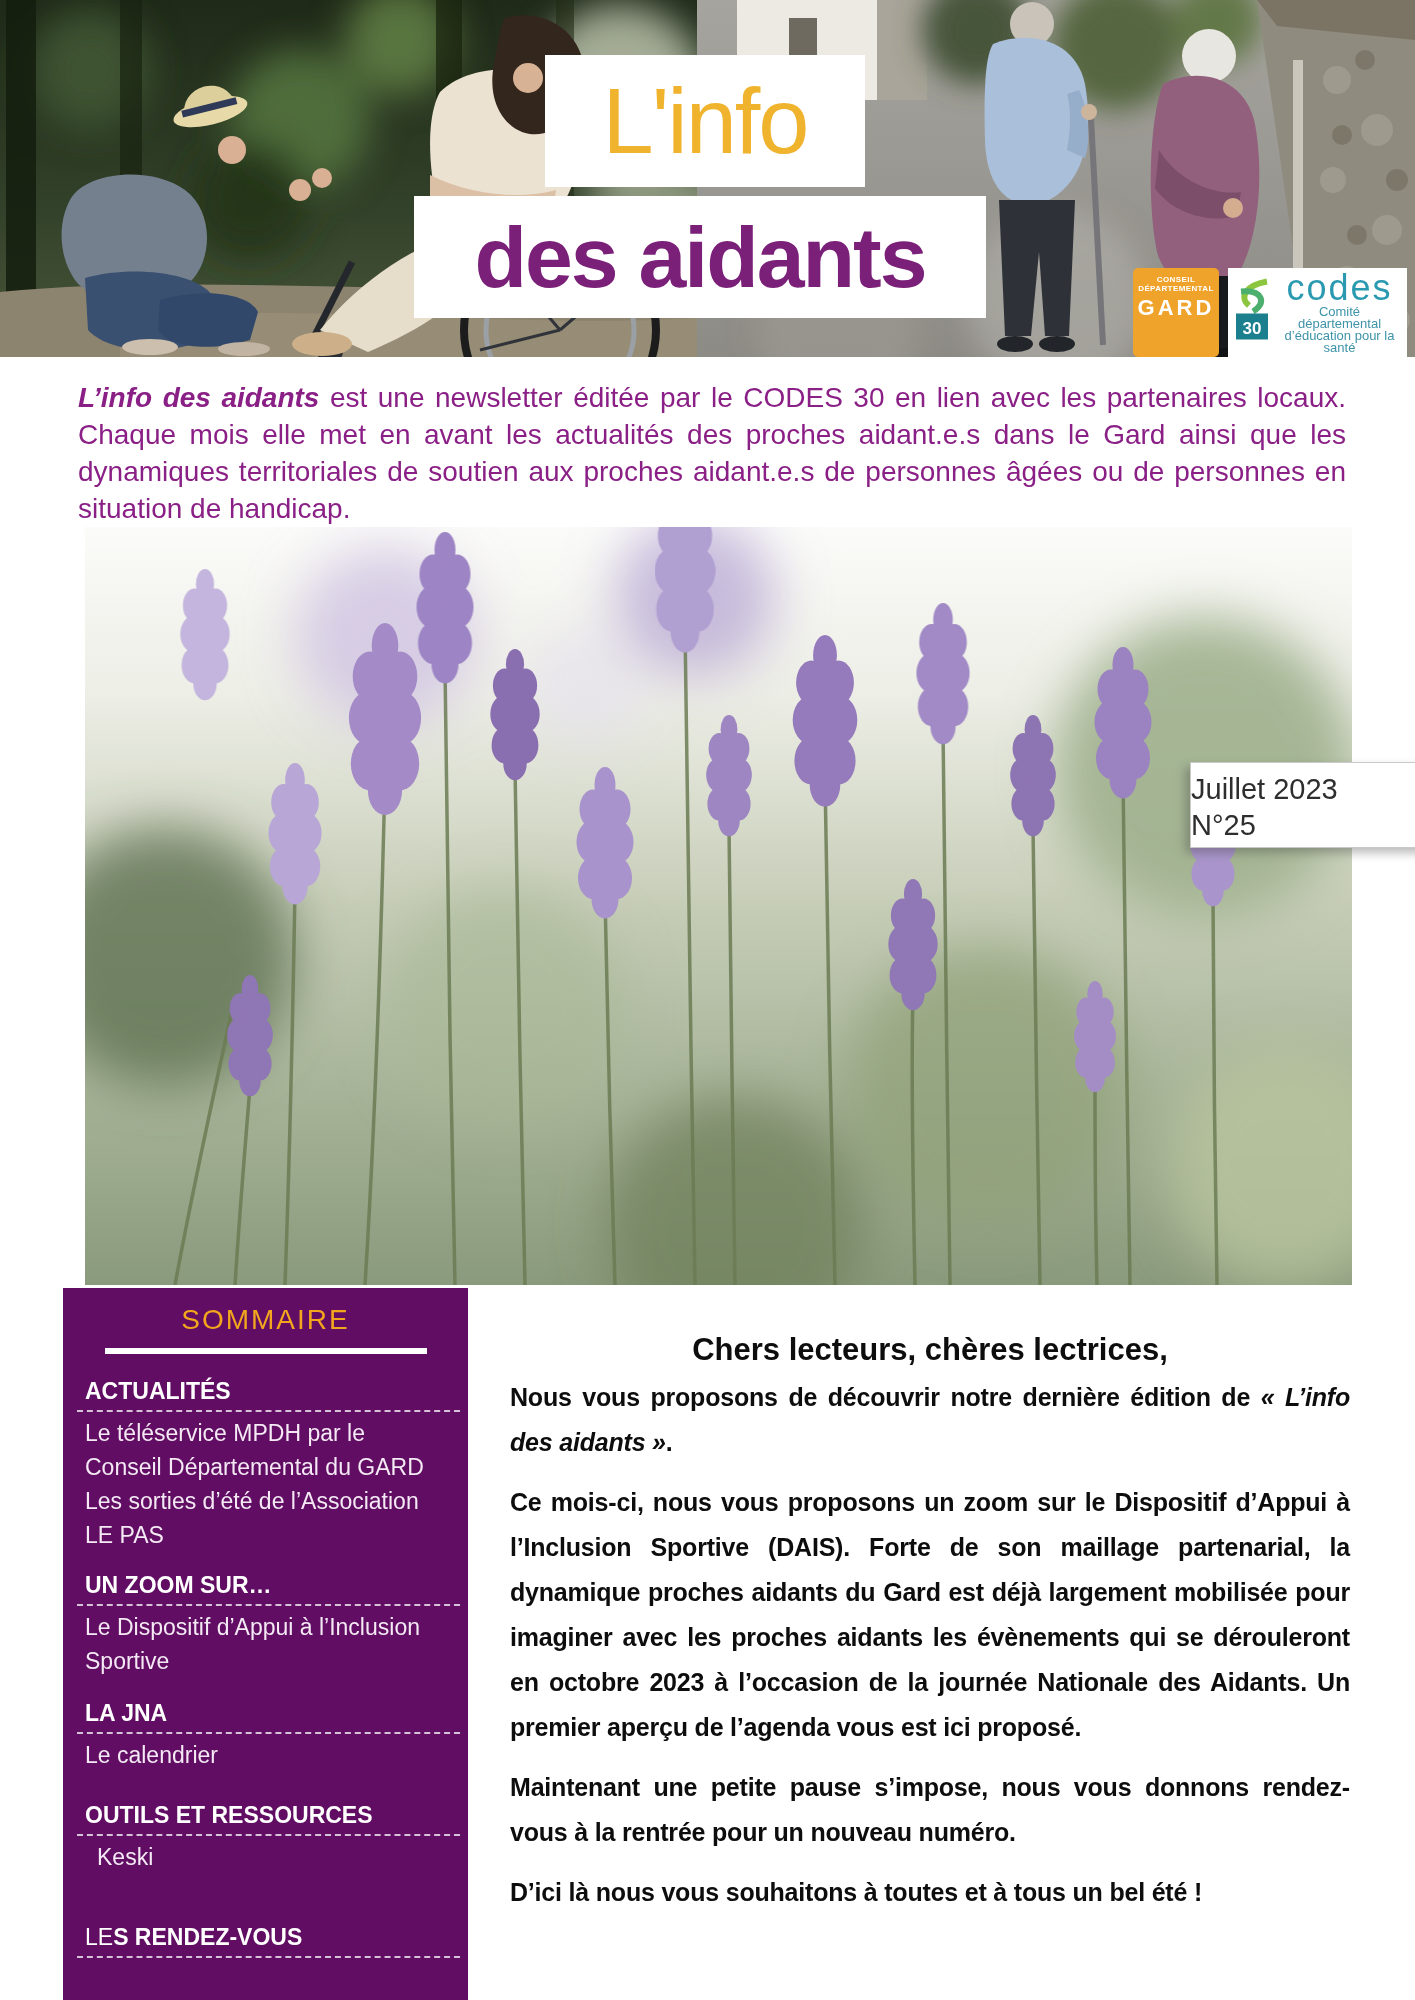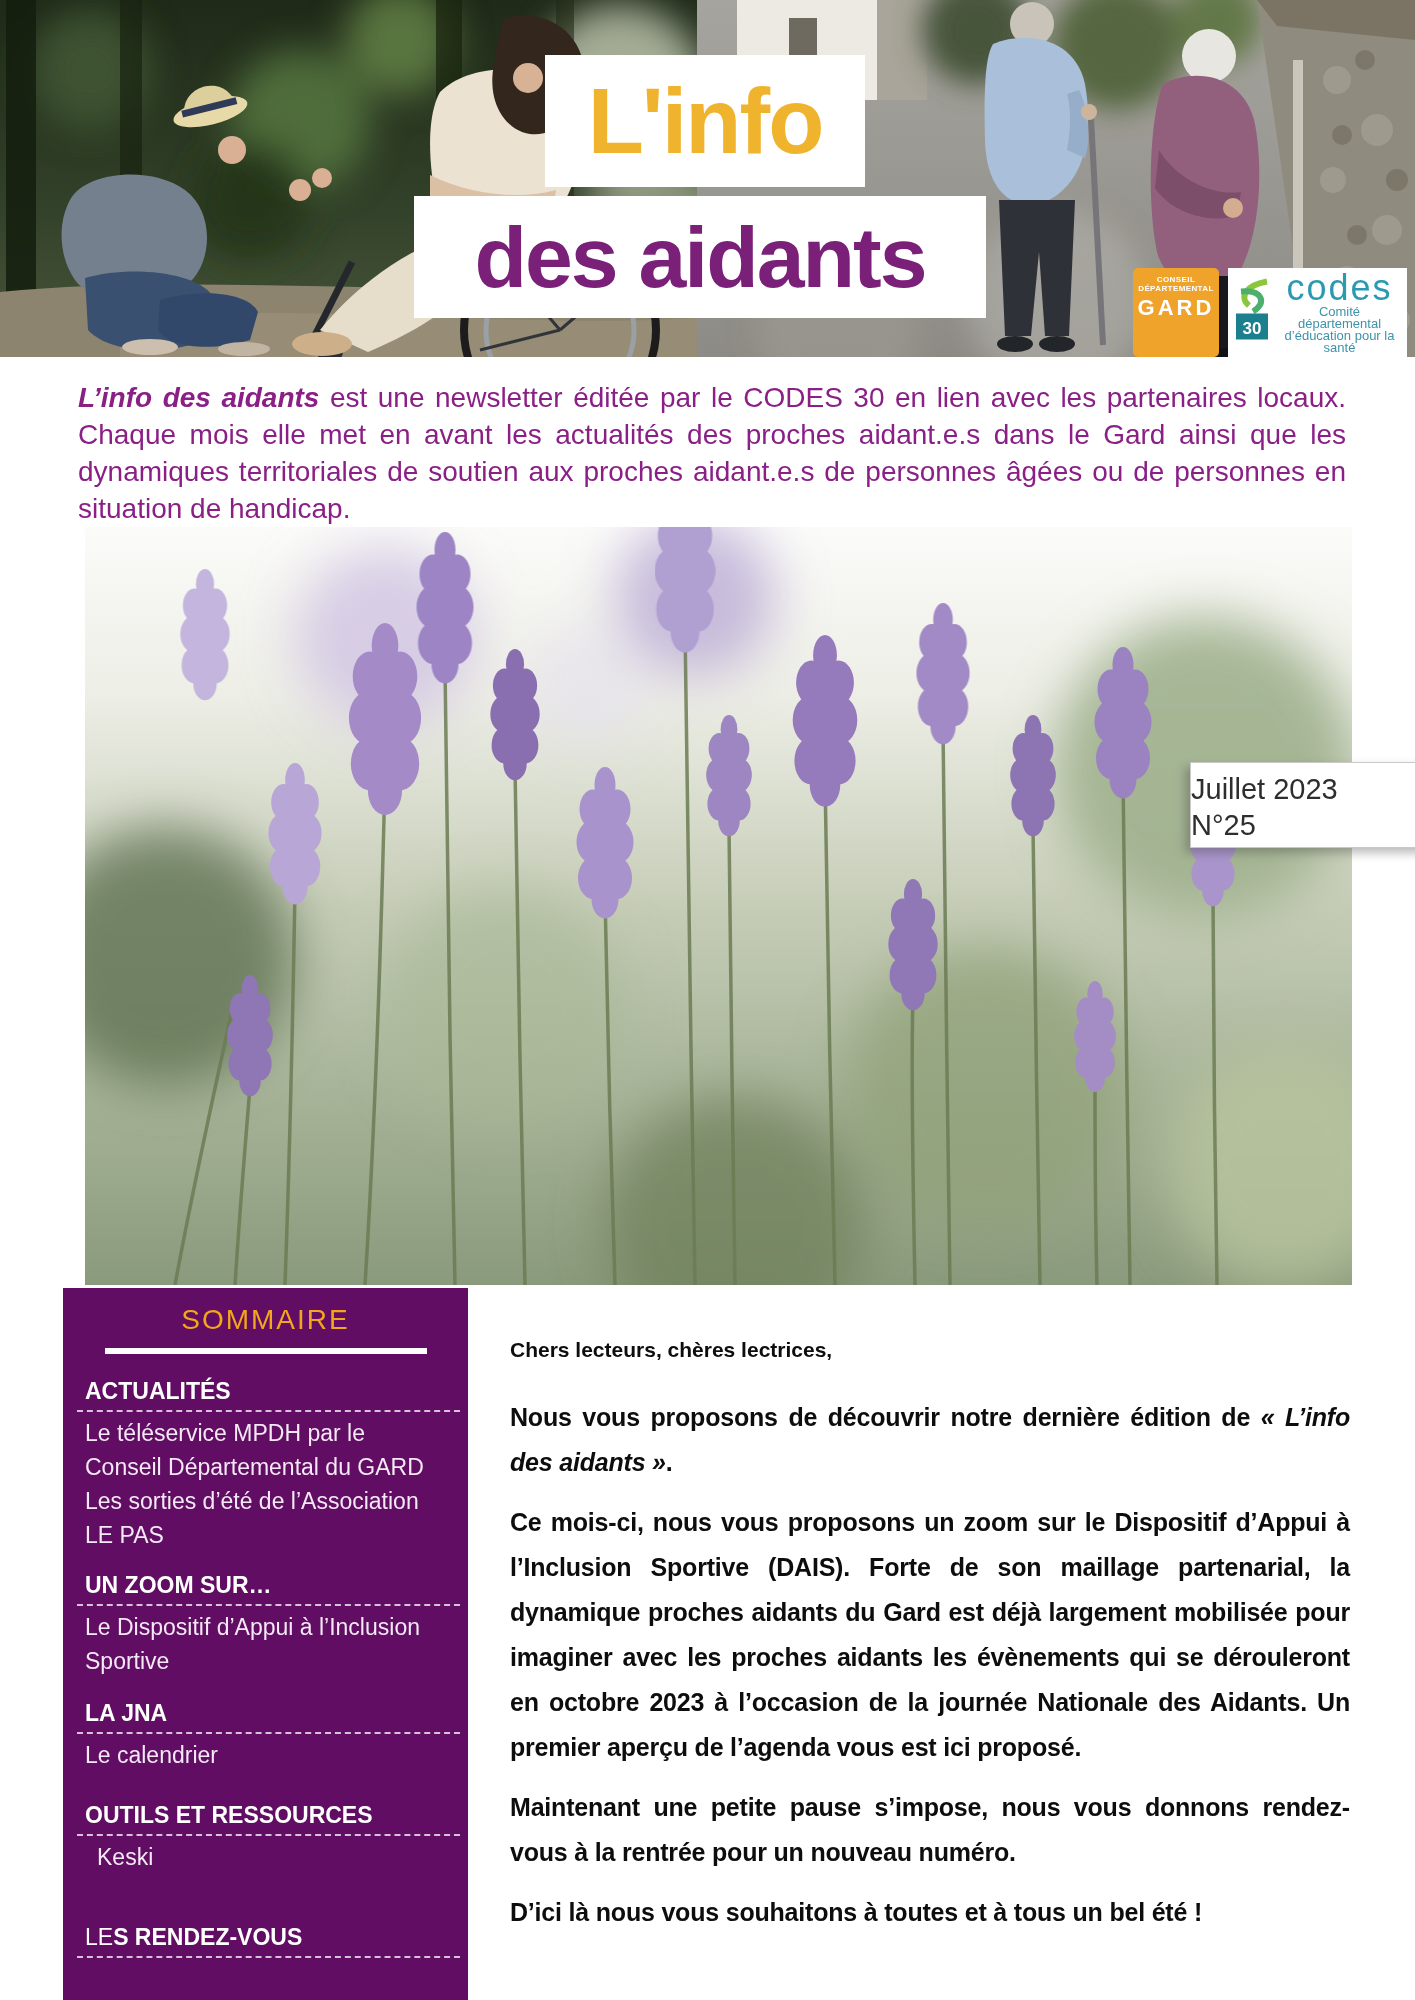--- a/index.html
+++ b/index.html
@@ -5,21 +5,21 @@
   html,body{margin:0;padding:0;background:#fff;}
   .page{position:relative;width:1415px;height:2000px;background:#fff;overflow:hidden;
         font-family:"Liberation Sans",sans-serif;}
 
   
   .banner{position:absolute;left:0;top:0;width:1415px;height:357px;display:flex;}
   .banner svg{display:block;height:357px;}
 
   .title-box{position:absolute;background:#fff;display:flex;align-items:center;justify-content:center;}
   .tb1{left:545px;top:55px;width:320px;height:132px;}
-  .tb1 span{font-size:92px;font-weight:bold;color:#F0B32E;letter-spacing:-2px;}
+  .tb1 span{font-size:92px;font-weight:normal;color:#F0B32E;letter-spacing:-2px;}
   .tb2{left:414px;top:196px;width:572px;height:122px;}
   .tb2 span{font-size:86px;font-weight:bold;color:#7B2079;letter-spacing:-2px;}
 
   
   .gard{position:absolute;left:1133px;top:268px;width:86px;height:89px;background:#F0A32B;
         border-radius:5px;color:#fff;text-align:center;box-sizing:border-box;padding-top:7px;}
   .gard .t1{font-size:8px;font-weight:bold;letter-spacing:.4px;line-height:9px;}
   .gard .name{font-size:22px;font-weight:bold;letter-spacing:3px;margin-top:2px;}
   .codes{position:absolute;left:1228px;top:268px;width:179px;height:89px;background:#fff;
          display:flex;align-items:center;box-sizing:border-box;padding:4px 5px;gap:4px;}
@@ -47,21 +47,21 @@
   .sec .head-row{padding-left:8px;color:#fff;font-weight:bold;font-size:23px;padding-bottom:5px;
                  border-bottom:2px dashed rgba(255,255,255,.75);}
   .head-light{font-weight:normal;}
   .sec .items{padding-left:8px;padding-top:4px;}
   .sec .items div{color:#F4E9F4;font-size:23px;line-height:34px;}
   .s0{margin-top:24px;} .s1{margin-top:20px;} .s2{margin-top:22px;} .s3{margin-top:50px;} .s4{margin-top:30px;}
   .indent{padding-left:12px;}
 
   
   .letter{position:absolute;left:510px;top:1333px;width:840px;color:#0d0d0d;}
-  .letter .greet{font-weight:bold;font-size:21px;line-height:34px;margin-bottom:28px;}
+  .letter .greet{text-align:center;font-weight:bold;font-size:31px;line-height:34px;margin-bottom:8px;}
   .letter p{margin:0 0 15px;font-weight:bold;font-size:25px;line-height:45px;text-align:justify;
             letter-spacing:-0.2px;}
   .letter .it{font-style:italic;}
 </style>
 </head>
 <body>
 
 <div class="page">
 
   <div class="banner">

